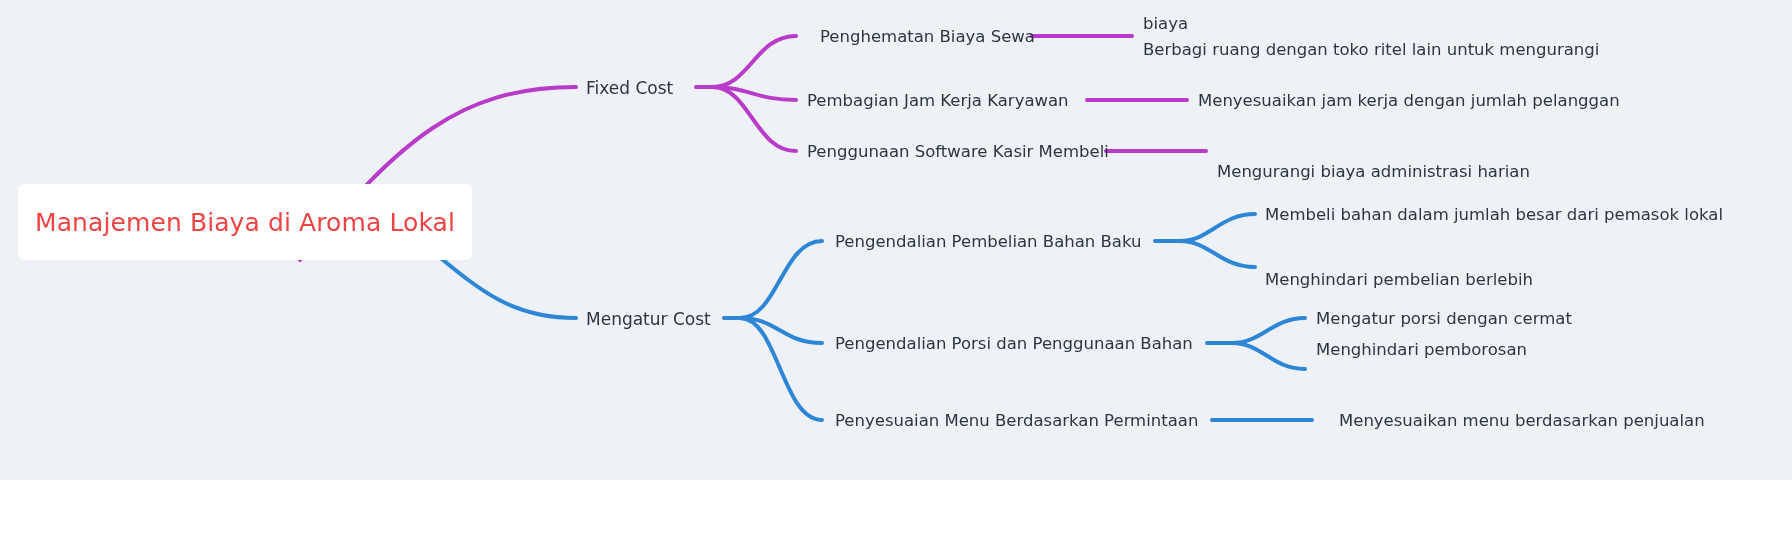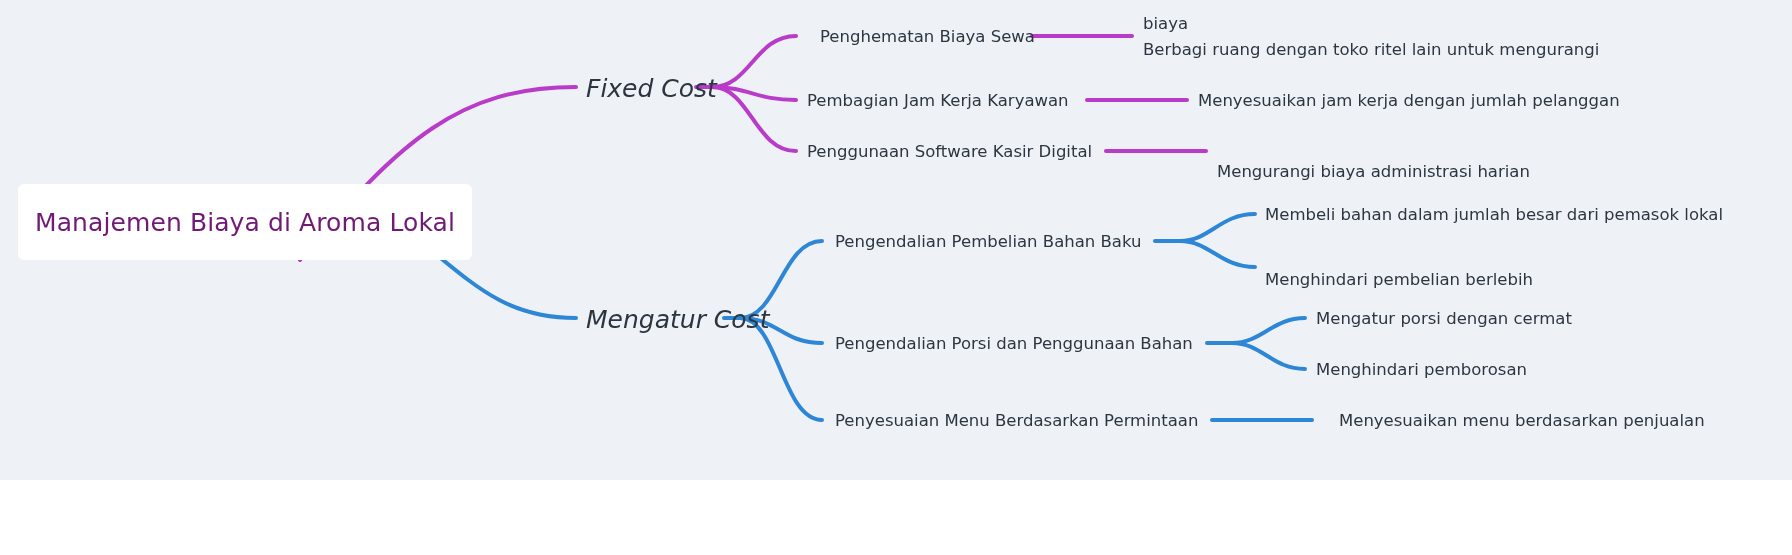--- a/index.html
+++ b/index.html
@@ -3,23 +3,23 @@
   <meta charset="utf-8">
   <style>
     html, body { margin: 0; padding: 0; background: #ffffff; }
     body { width: 1792px; height: 555px; position: relative; overflow: hidden;
            font-family: "DejaVu Sans", "Liberation Sans", sans-serif; color: #2d3640; }
     #canvas { position: absolute; left: 0; top: 0; width: 1792px; height: 480px; background: #eef2f6; }
     svg#links { position: absolute; left: 0; top: 0; width: 1792px; height: 480px; }
     .root { position: absolute; left: 18px; top: 184px; width: 454px; height: 76px;
             background: #ffffff; border-radius: 6px; display: flex; align-items: center;
             justify-content: center; box-sizing: border-box; }
-    .root span { font-size: 25px; color: #701a75; letter-spacing: 0.1px; white-space: nowrap; }
+    .root span { font-size: 25px; color: #ef4444; letter-spacing: 0.1px; white-space: nowrap; }
     .node { position: absolute; white-space: nowrap; line-height: 1; transform: translateY(-50%); }
-    .l1 { font-size: 25px; font-style: italic; }
+    .l1 { font-size: 17px; }
     .l2 { font-size: 16.5px; }
     .l3 { font-size: 16.5px; }
     .wrap2 { white-space: normal; width: 470px; line-height: 26px; transform: none; }
   </style>
 </head>
 <body>
 
 <div id="canvas">
   <svg id="links" viewBox="0 0 1792 480">
     <g fill="none" stroke-width="4" stroke-linecap="round">
@@ -50,31 +50,31 @@
 
   <div class="root">
     <span>Manajemen Biaya di Aroma Lokal</span>
   </div>
 
   <div class="node l1" style="left:586px; top:88px;">Fixed Cost</div>
   <div class="node l1" style="left:586px; top:319px;">Mengatur Cost</div>
 
   <div class="node l2" style="left:807px; top:37px;margin-left:13px;">Penghematan Biaya Sewa</div>
   <div class="node l2" style="left:807px; top:101px;">Pembagian Jam Kerja Karyawan</div>
-  <div class="node l2" style="left:807px; top:152px;">Penggunaan Software Kasir Digital</div>
+  <div class="node l2" style="left:807px; top:152px;">Penggunaan Software Kasir Membeli</div>
 
   <div class="node l3 wrap2" style="left:1143px; top:11px;">
     <div>biaya</div>
     <div>Berbagi ruang dengan toko ritel lain untuk mengurangi</div>
   </div>
   <div class="node l3" style="left:1198px; top:101px;">Menyesuaikan jam kerja dengan jumlah pelanggan</div>
   <div class="node l3" style="left:1217px; top:152px;margin-top:20px;">Mengurangi biaya administrasi harian</div>
 
   <div class="node l2" style="left:835px; top:242px;text-align:right;">Pengendalian Pembelian Bahan Baku</div>
   <div class="node l2" style="left:835px; top:344px;">Pengendalian Porsi dan Penggunaan Bahan</div>
   <div class="node l2" style="left:835px; top:421px;">Penyesuaian Menu Berdasarkan Permintaan</div>
 
   <div class="node l3" style="left:1265px; top:215px;">Membeli bahan dalam jumlah besar dari pemasok lokal</div>
   <div class="node l3" style="left:1265px; top:280px;">Menghindari pembelian berlebih</div>
   <div class="node l3" style="left:1316px; top:319px;">Mengatur porsi dengan cermat</div>
-  <div class="node l3" style="left:1316px; top:370px;">Menghindari pemborosan</div>
+  <div class="node l3" style="left:1316px; top:350px;">Menghindari pemborosan</div>
   <div class="node l3" style="left:1323px; top:421px;margin-left:16px;">Menyesuaikan menu berdasarkan penjualan</div>
 </div>
 
 </body></html>

